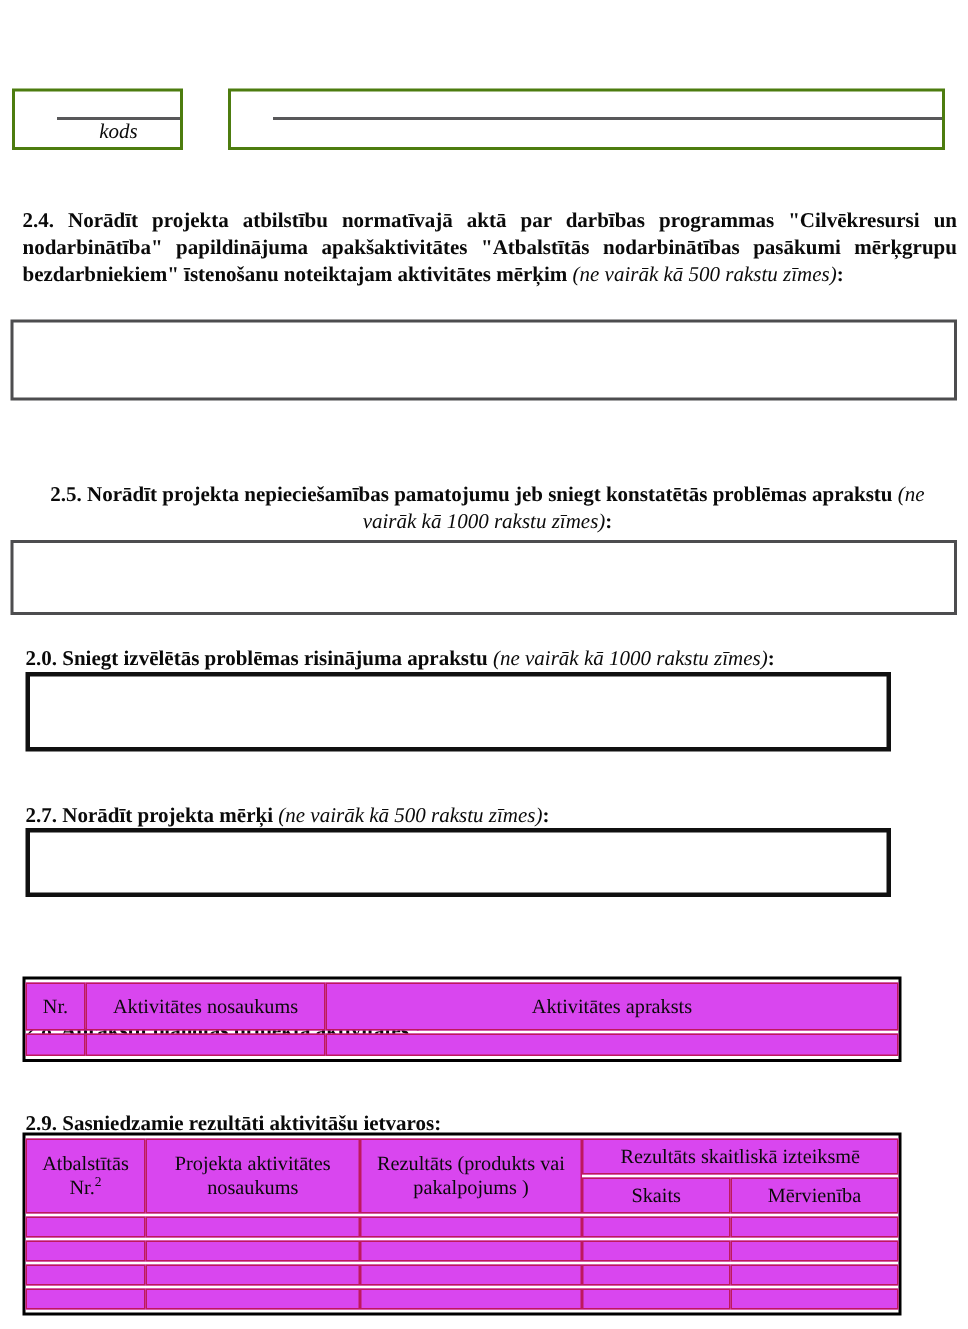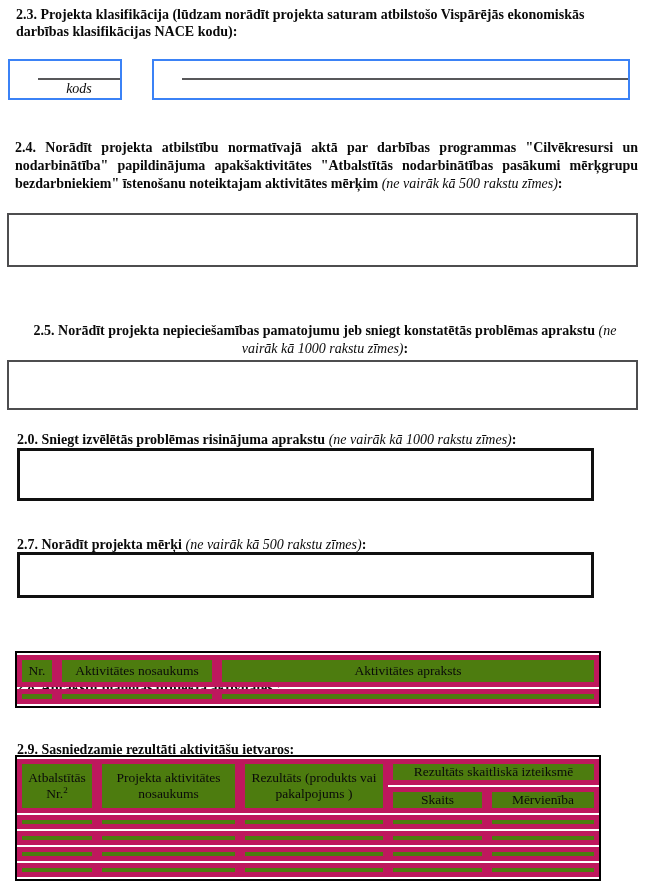--- a/index.html
+++ b/index.html
@@ -9,49 +9,48 @@
     color:#0a0a0a; font-family:"Liberation Serif", serif; overflow:hidden;
   }
   .abs { position:absolute; }
   .hd { font-weight:bold; font-size:14px; line-height:17px; }
   .hd1 { white-space:nowrap; }
   .just { text-align:justify; line-height:18px; }
   .note { font-style:italic; font-weight:normal; }
 
   
   .nace-row { display:flex; gap:30px; }
-  .nacebox { border:2px solid #3b82f6; background:#fff;padding-left:28px; }
+  .nacebox { border:2px solid #4d7c0f; background:#fff;padding-left:28px; }
   .nace-input { height:19px; border-bottom:2px solid #58585a; }
   .nace-label { height:18px; font-style:italic; font-size:14px; line-height:17px; text-align:center; }
 
   
   .fillbox-gray { border:2px solid #4d4d4f; background:#fff; }
   .fillbox-black { border:3px solid #101010; background:#fff; }
 
   
   table.grid {
     border-collapse:separate; border-spacing:0 2px; table-layout:fixed;
     width:582px; border:2px solid #000; font-size:13.5px;
   }
   table.grid th, table.grid td {
-    border:5px solid #be185d; text-align:center; vertical-align:middle;
-    font-weight:normal; padding:0 3px; line-height:16px; background:#4d7c0f;
+    border:1px solid #be185d; text-align:center; vertical-align:middle;
+    font-weight:normal; padding:0 3px; line-height:16px; background:#d946ef;
   }
   table.t28 th { height:32px; }
   table.t28 td { height:15px; }
   table.t29 th { height:24px; }
   table.t29 td { height:14px; }
   sup { font-size:9px; line-height:0; }
 </style>
 </head>
 <body>
 
 <div class="page">
 
-  <div class="abs hd" style="top:6px; left:16px; width:622px;">2.3. Projekta klasifikācija (lūdzam norādīt projekta saturam atbilstošo Vispārējās ekonomiskās darbības klasifikācijas NACE kodu):</div>
 
   <div class="abs nace-row" style="top:59px; left:8px;">
     <div class="nacebox" style="width:114px;">
       <div class="nace-input"></div>
       <div class="nace-label">kods</div>
     </div>
     <div class="nacebox" style="width:478px;">
       <div class="nace-input"></div>
     </div>
   </div>

